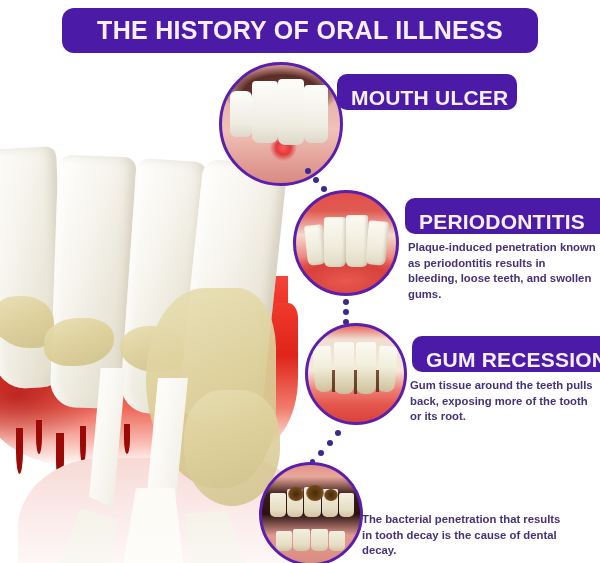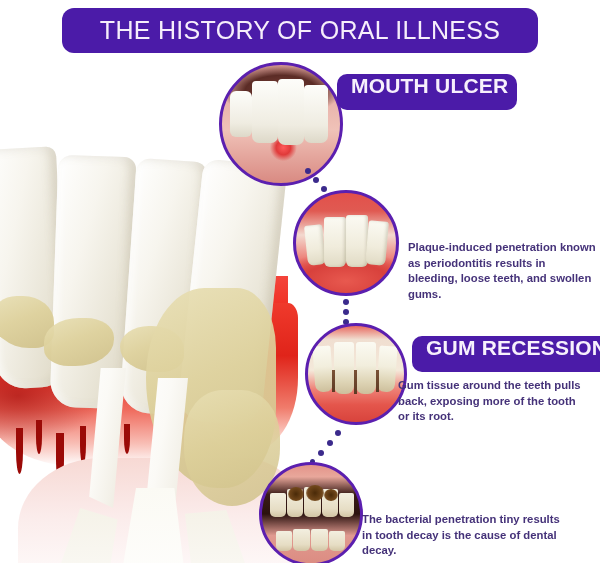--- a/index.html
+++ b/index.html
@@ -27,21 +27,21 @@
     height: 45px;
     background: #4B1BA8;
     border-radius: 12px;
     display: flex;
     align-items: center;
     justify-content: center;
   }
   .title-banner .title-text {
     color: #F6EEFB;
     font-size: 25px;
-    font-weight: normal;
+    font-weight: bold;
     letter-spacing: 0.3px;
     white-space: nowrap;
   }
 
   
   .dental-illustration {
     position: absolute;
     left: -12px;
     top: 128px;
     width: 312px;
@@ -169,21 +169,21 @@
     border-radius: 50%;
     background: #3B2A8C;
   }
 
   
   .section-label {
     position: absolute;
     background: #4B1BA8;
     border-radius: 10px;
     display: flex;
-    align-items: flex-start;
+    align-items: flex-end;
     padding: 0 14px;
     box-sizing: border-box;
   }
   .section-label .label-text {
     color: #F7F0FC;
     font-weight: bold;
     font-size: 21px;
     white-space: nowrap;
     letter-spacing: 0.2px;
   }
@@ -256,20 +256,23 @@
 
   <div class="photo-circle ph-perio" style="left:293px; top:190px; width:106px; height:106px;">
     <div class="photo-inner">
       <div class="perio-tooth" style="left:10px; top:32px; width:18px; height:40px; transform:rotate(-6deg);"></div>
       <div class="perio-tooth" style="left:28px; top:24px; width:22px; height:50px;"></div>
       <div class="perio-tooth" style="left:50px; top:22px; width:22px; height:52px;"></div>
       <div class="perio-tooth" style="left:71px; top:28px; width:20px; height:44px; transform:rotate(5deg);"></div>
     </div>
   </div>
 
+  <div class="section-label" style="left:405px; top:198px; width:195px; height:36px; border-radius:10px 0 0 10px;">
+    <span class="label-text">PERIODONTITIS</span>
+  </div>
   <div class="section-body" style="left:408px; top:240px; width:190px;">Plaque-induced penetration known as periodontitis results in bleeding, loose teeth, and swollen gums.</div>
 
   <div class="dot" style="left:343px; top:299px; width:6px; height:6px;"></div>
   <div class="dot" style="left:343px; top:309px; width:6px; height:6px;"></div>
   <div class="dot" style="left:343px; top:319px; width:6px; height:6px;"></div>
   <div class="dot" style="left:343px; top:329px; width:5px; height:5px;"></div>
 
   <div class="photo-circle ph-recess" style="left:305px; top:323px; width:102px; height:102px;">
     <div class="photo-inner">
       <div class="recess-tooth" style="left:6px; top:20px; width:18px; height:46px; transform:rotate(-4deg);"></div>
@@ -278,21 +281,21 @@
       <div class="recess-tooth" style="left:70px; top:20px; width:18px; height:46px; transform:rotate(4deg);"></div>
       <div class="recess-gap" style="left:24px; top:44px; width:3px; height:22px;"></div>
       <div class="recess-gap" style="left:46px; top:44px; width:3px; height:24px;"></div>
       <div class="recess-gap" style="left:68px; top:44px; width:3px; height:22px;"></div>
     </div>
   </div>
 
   <div class="section-label" style="left:412px; top:336px; width:193px; height:36px; border-radius:10px 0 0 10px;">
     <span class="label-text">GUM RECESSION</span>
   </div>
-  <div class="section-body" style="left:398px; top:378px; width:190px;">Gum tissue around the teeth pulls back, exposing more of the tooth or its root.</div>
+  <div class="section-body" style="left:410px; top:378px; width:190px;">Gum tissue around the teeth pulls back, exposing more of the tooth or its root.</div>
 
   <div class="dot" style="left:335px; top:430px; width:6px; height:6px;"></div>
   <div class="dot" style="left:327px; top:440px; width:6px; height:6px;"></div>
   <div class="dot" style="left:318px; top:450px; width:6px; height:6px;"></div>
   <div class="dot" style="left:310px; top:459px; width:5px; height:5px;"></div>
 
   <div class="photo-circle ph-decay" style="left:259px; top:462px; width:104px; height:104px;">
     <div class="photo-inner">
       <div class="decay-tooth" style="left:8px; top:28px; width:16px; height:24px;"></div>
       <div class="decay-tooth" style="left:25px; top:24px; width:16px; height:28px;"></div>
@@ -302,15 +305,15 @@
       <div class="decay-spot" style="left:26px; top:22px; width:16px; height:14px;"></div>
       <div class="decay-spot" style="left:44px; top:20px; width:18px; height:16px;"></div>
       <div class="decay-spot" style="left:62px; top:24px; width:14px; height:12px;"></div>
       <div class="decay-tooth" style="left:14px; top:66px; width:16px; height:20px;"></div>
       <div class="decay-tooth" style="left:31px; top:64px; width:17px; height:22px;"></div>
       <div class="decay-tooth" style="left:49px; top:64px; width:17px; height:22px;"></div>
       <div class="decay-tooth" style="left:67px; top:66px; width:16px; height:20px;"></div>
     </div>
   </div>
 
-  <div class="section-body" style="left:362px; top:512px; width:200px;">The bacterial penetration tiny results in tooth decay is the cause of dental decay.</div>
+  <div class="section-body" style="left:362px; top:512px; width:200px;">The bacterial penetration that results in tooth decay is the cause of dental decay.</div>
 
 </div>
 
 </body></html>

